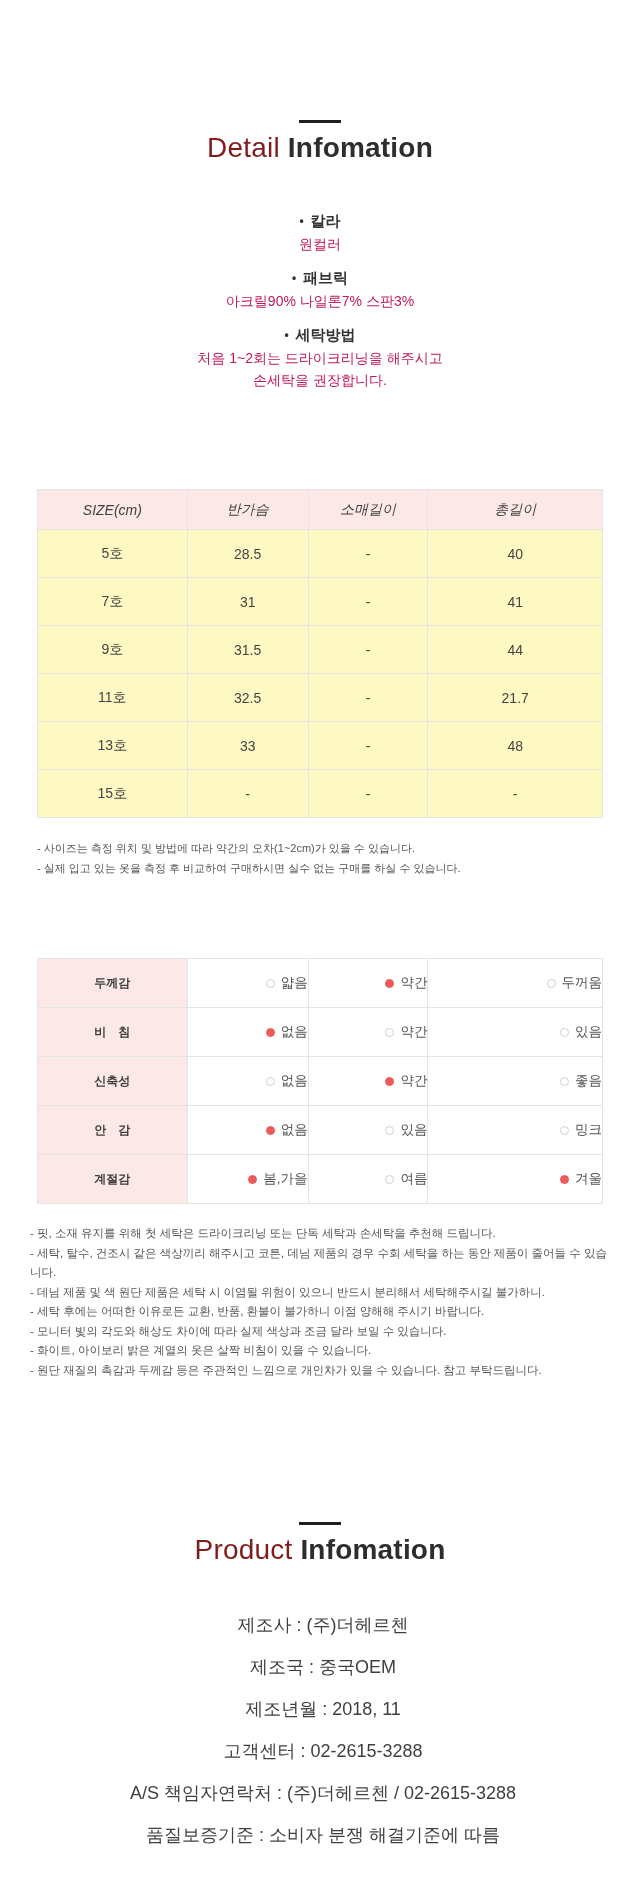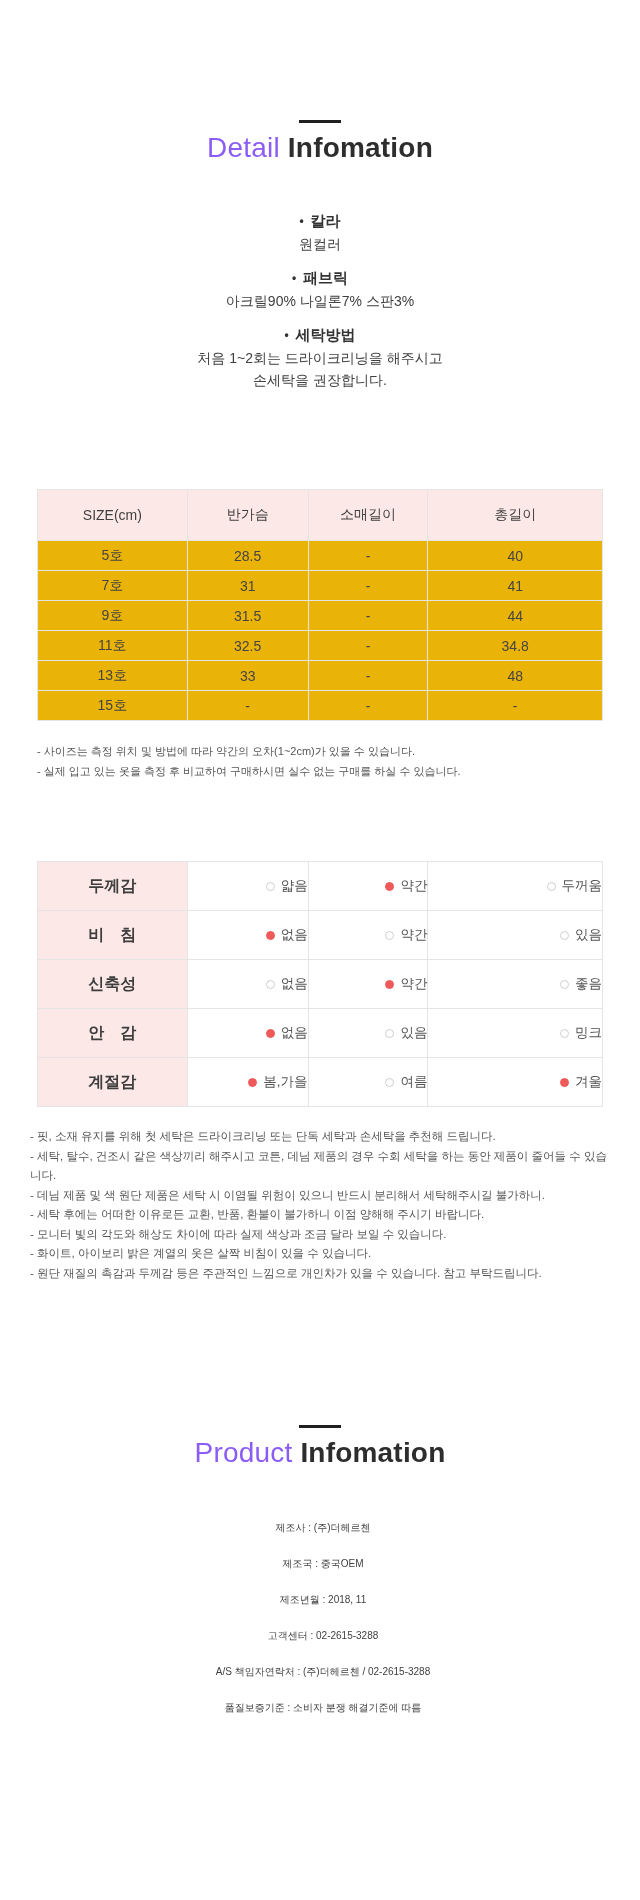--- a/index.html
+++ b/index.html
@@ -20,29 +20,29 @@
     margin: 0 auto;
   }
   .rule-detail { margin-top: 120px; }
   .rule-product { margin-top: 142px; }
   .section-title {
     text-align: center;
     font-size: 28px;
     margin-top: 9px;
     letter-spacing: 0.2px;
   }
-  .title-light { font-weight: 300; color: #8b5cf6; }
+  .title-light { font-weight: 300; color: #7f1d1d; }
   .title-bold { font-weight: 700; color: #2d2d2d; }
 
   
   .specs { margin-top: 46px; text-align: center; }
   .spec-group { margin-bottom: 12px; }
   .spec-label-row { font-size: 15px; font-weight: 700; color: #333; line-height: 22px; }
   .bullet { font-size: 12px; color: #333; margin-right: 7px; position: relative; top: -1px; }
-  .spec-line { font-size: 14px; color: #404040; line-height: 22px; }
+  .spec-line { font-size: 14px; color: #be185d; line-height: 22px; }
 
   
   table { border-collapse: collapse; table-layout: fixed; }
   .size-table, .attr-table {
     width: 566px;
     margin-left: auto; margin-right: auto;
     text-align: center;
   }
   .size-table th, .size-table td,
   .attr-table th, .attr-table td {
@@ -52,33 +52,34 @@
   }
   col.c1 { width: 26.5%; }
   col.c2 { width: 21.4%; }
   col.c3 { width: 21.2%; }
   col.c4 { width: 30.9%; }
 
   
   .size-table { margin-top: 98px; font-size: 14px; color: #444; }
   .size-table thead th {
     background: #fce9e7;
-    height: 51px;
+    height: 40px;
     color: #3f3f3f;
-  }
-  .size-table tbody td { height: 30px; background: #eab308; }
+    font-style: italic;
+  }
+  .size-table tbody td { height: 48px; background: #fef9c3; }
 
   .size-notes { width: 566px; margin: 20px auto 0; }
   .size-notes p { margin: 0; font-size: 11px; color: #555; line-height: 20px; }
 
   
   .attr-table { margin-top: 80px; font-size: 13.5px; color: #555; }
   .attr-table th {
     background: #fce9e7;
-    font-size: 16px;
+    font-size: 12px;
     font-weight: 700;
     color: #3d3d3d;
     height: 49px;
   }
   .attr-table td { height: 49px; }
   .opt {
     display: flex;
     align-items: center;
     justify-content: flex-end;
     gap: 6px;
@@ -90,21 +91,21 @@
     background: #fff;
     flex: 0 0 auto;
   }
   .opt[data-on="true"] .dot { background: #ee5a5a; border-color: #ee5a5a; }
 
   .care-notes { width: 580px; margin: 20px auto 0; }
   .care-notes p { margin: 0; font-size: 11.5px; color: #555; line-height: 19.5px; }
 
   
   .product-info { margin-top: 46px; text-align: center; }
-  .product-info p { margin: 10px; font-size: 10px; color: #3f3f3f; line-height: 26px; padding-left: 6px; }
+  .product-info p { margin: 16px; font-size: 18px; color: #3f3f3f; line-height: 26px; padding-left: 6px; }
 </style>
 </head>
 <body>
 
 <div class="page">
 
   <div class="section-rule rule-detail"></div>
   <div class="section-title">
     <span class="title-light">Detail</span>
     <span class="title-bold">Infomation</span>
@@ -157,21 +158,21 @@
       <tr>
         <td>9호</td>
         <td>31.5</td>
         <td>-</td>
         <td>44</td>
       </tr>
       <tr>
         <td>11호</td>
         <td>32.5</td>
         <td>-</td>
-        <td>34.8</td>
+        <td>21.7</td>
       </tr>
       <tr>
         <td>13호</td>
         <td>33</td>
         <td>-</td>
         <td>48</td>
       </tr>
       <tr>
         <td>15호</td>
         <td>-</td>

